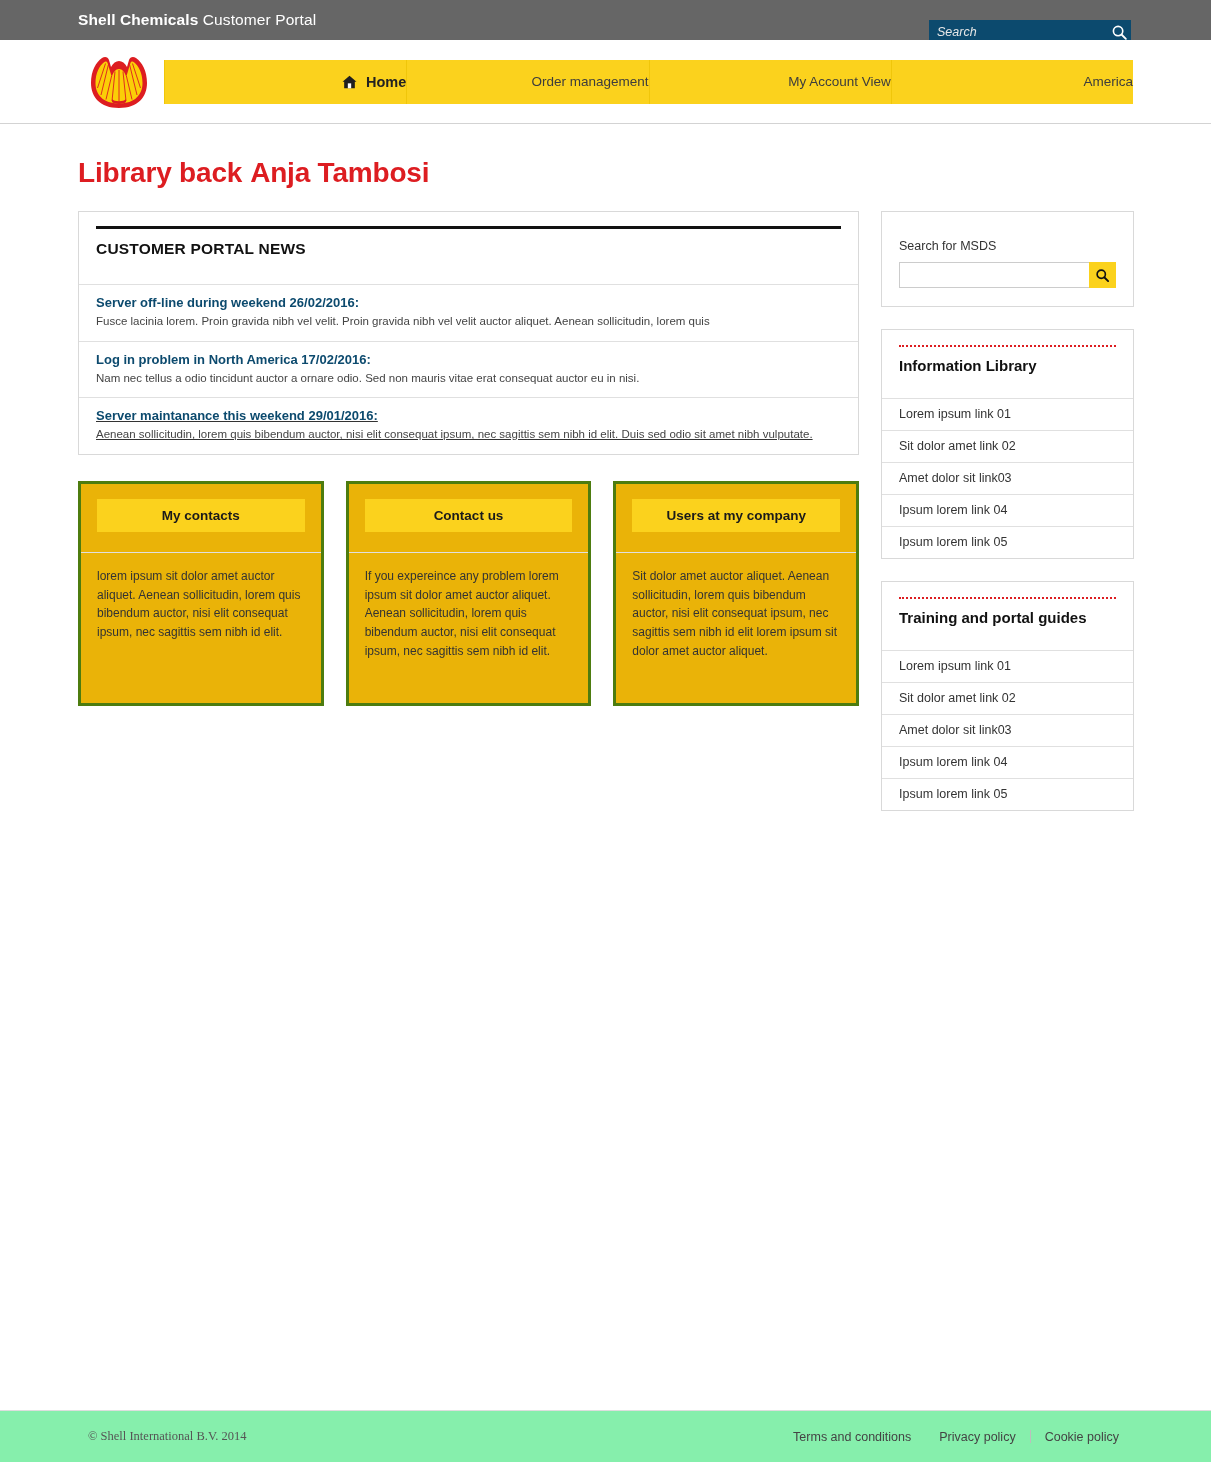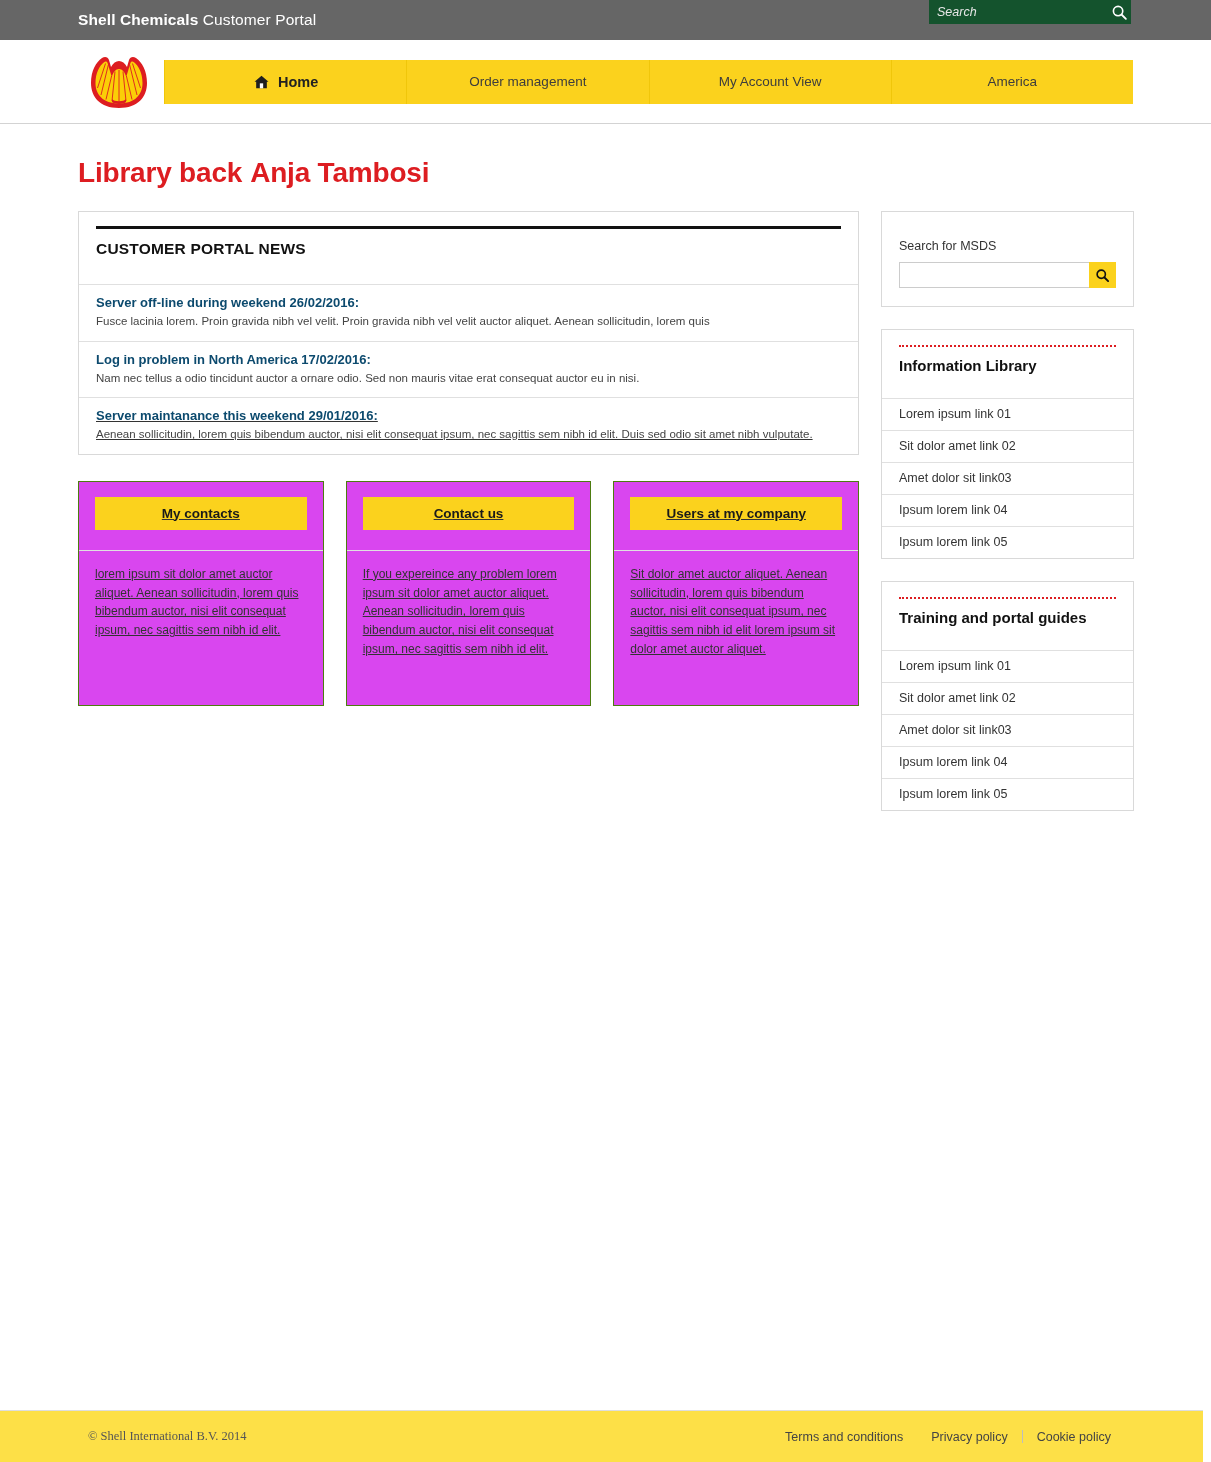--- a/index.html
+++ b/index.html
@@ -27,24 +27,24 @@
     color: #ffffff;
     letter-spacing: 0.1px;
     white-space: nowrap;
   }
   .brand b { font-weight: bold; }
   .brand span.light { font-weight: normal; }
 
   .topsearch {
     position: absolute;
     right: 80px;
-    top: 0;
+    top: 20px;
     width: 202px;
     height: 24px;
-    background: #14532d;
+    background: #0c4a6e;
     display: flex;
     align-items: center;
   }
   .topsearch input {
     flex: 1;
     height: 100%;
     border: 0;
     outline: none;
     background: transparent;
     font-family: "Liberation Sans", sans-serif;
@@ -83,21 +83,21 @@
     height: 44px;
     background: #FBD21D;
     display: flex;
     align-items: stretch;
     margin-left: 4px;
   }
   .navitem {
     flex: 1;
     display: flex;
     align-items: center;
-    justify-content: center;
+    justify-content: flex-end;
     font-size: 13.5px;
     color: #3d3d3d;
     cursor: pointer;
     border-right: 1px solid #f0c60a;
     gap: 8px;
     position: relative;
   }
   .navitem:last-child { border-right: 0; }
   .navitem.active {
     background: #FBD21D;
@@ -167,26 +167,25 @@
   }
 
   
   .boxes {
     display: flex;
     gap: 22px;
     margin-top: 26px;
   }
   .box {
     flex: 1;
-    border: 1px solid #4d7c0f;
-    background: #d946ef;
+    border: 3px solid #4d7c0f;
+    background: #eab308;
     min-height: 225px;
     display: flex;
     flex-direction: column;
-    text-decoration: underline;
   }
   .box-head {
     padding: 15px 16px 20px 16px;
     border-bottom: 1px solid #e0e0e0;
   }
   .box-btn {
     display: block;
     width: 100%;
     background: #FBD21D;
     border: 0;
@@ -264,23 +263,23 @@
     color: #333333;
     border-bottom: 1px solid #e0e0e0;
     text-decoration: none;
     cursor: pointer;
   }
   .side-link:last-child { border-bottom: 0; }
 
   
   .footer {
     position: absolute;
-    left: 0; right: 8px; bottom: 0;
+    left: 0; right: 0; bottom: 0;
     height: 52px;
-    background: #fde047;
+    background: #86efac;
     border-top: 1px solid #dedede;
     display: flex;
     align-items: center;
     padding: 0 78px;
   }
   .copyright {
     font-family: "Liberation Serif", serif;
     font-size: 12.5px;
     color: #555555;
     margin-left: 10px;

